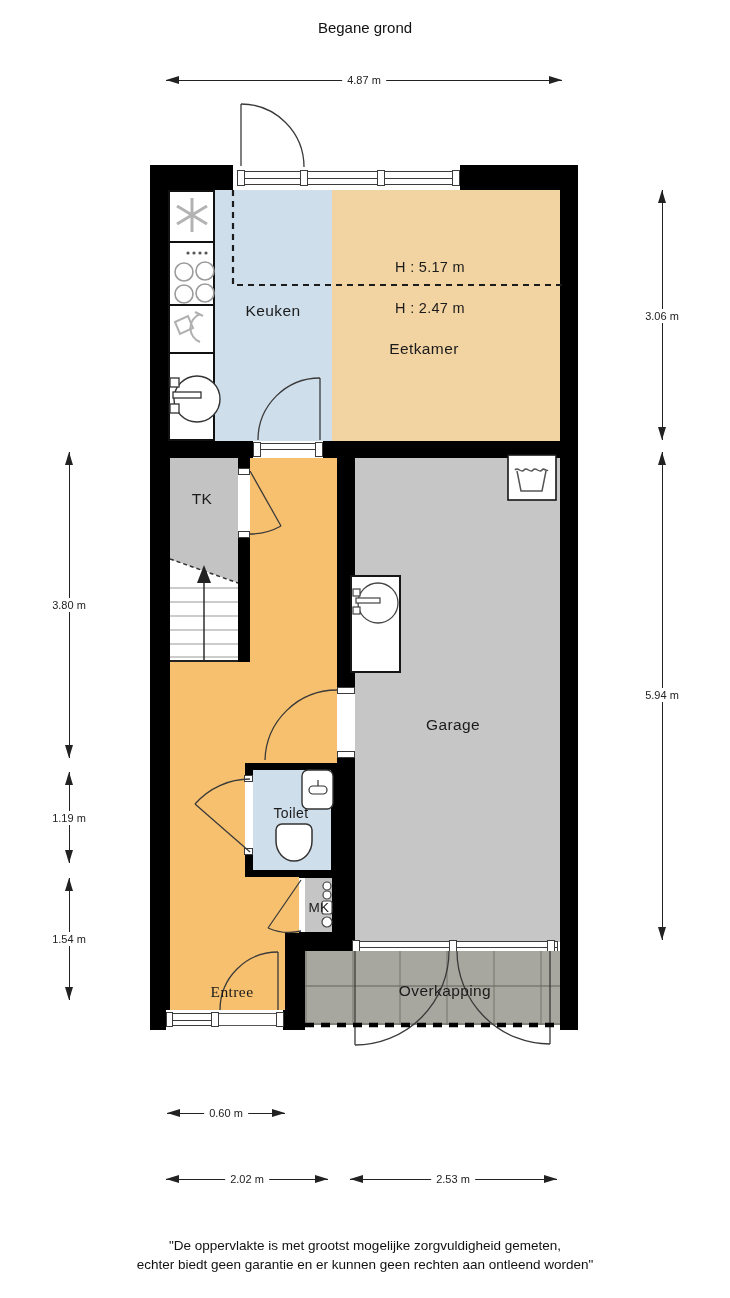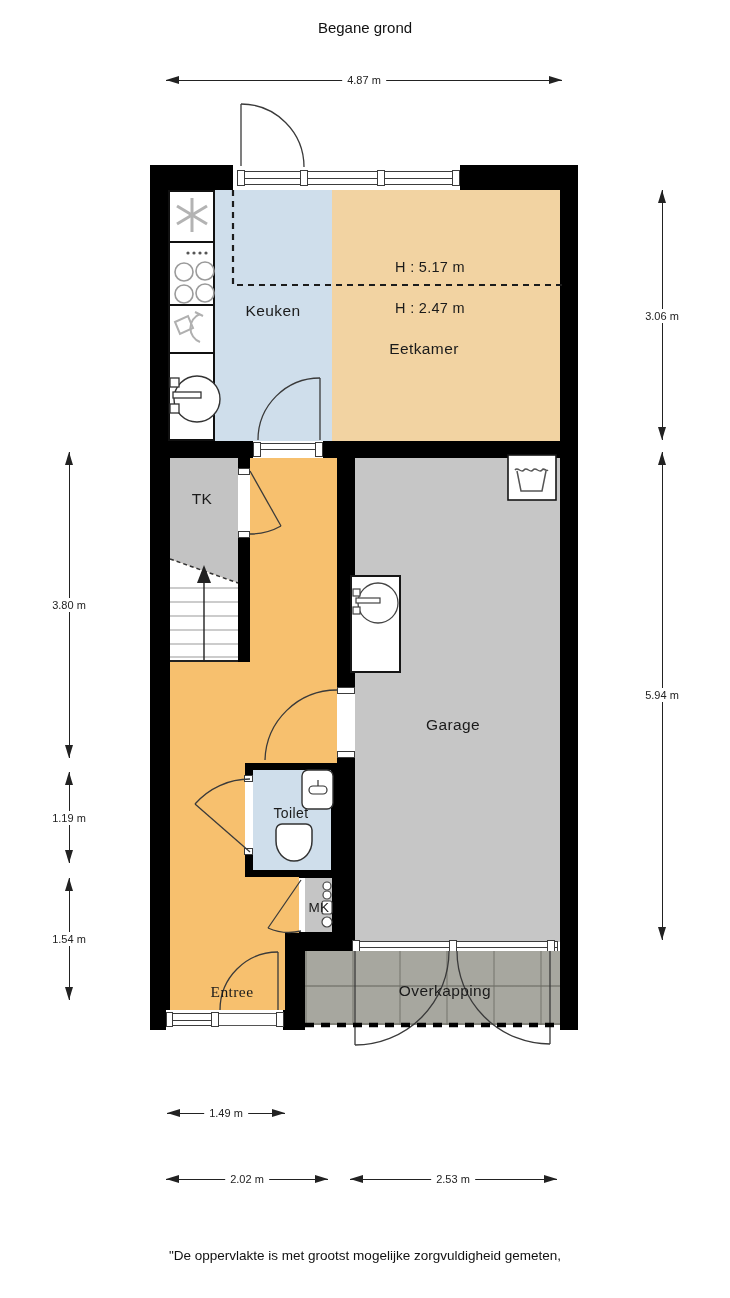--- a/index.html
+++ b/index.html
@@ -261,25 +261,26 @@
   <div class="dim-v" style="left:69px;top:452px;height:306px;"></div>
   <div class="dim-label" style="left:69px;top:605px;">3.80 m</div>
 
   <div class="dim-v" style="left:69px;top:772px;height:91px;"></div>
   <div class="dim-label" style="left:69px;top:818px;">1.19 m</div>
 
   <div class="dim-v" style="left:69px;top:878px;height:122px;"></div>
   <div class="dim-label" style="left:69px;top:939px;">1.54 m</div>
 
   <div class="dim-h" style="left:167px;top:1113px;width:118px;"></div>
-  <div class="dim-label" style="left:226px;top:1113px;">1.49 m</div>
+  <div class="dim-label" style="left:226px;top:1113px;">0.60 m</div>
 
   <div class="dim-h" style="left:166px;top:1179px;width:162px;"></div>
   <div class="dim-label" style="left:247px;top:1179px;">2.02 m</div>
 
   <div class="dim-h" style="left:350px;top:1179px;width:207px;"></div>
   <div class="dim-label" style="left:453px;top:1179px;">2.53 m</div>
 
   <div class="footer">
     <div>"De oppervlakte is met grootst mogelijke zorgvuldigheid gemeten,</div>
+    <div>echter biedt geen garantie en er kunnen geen rechten aan ontleend worden"</div>
   </div>
 
 </div>
 
 </body></html>

